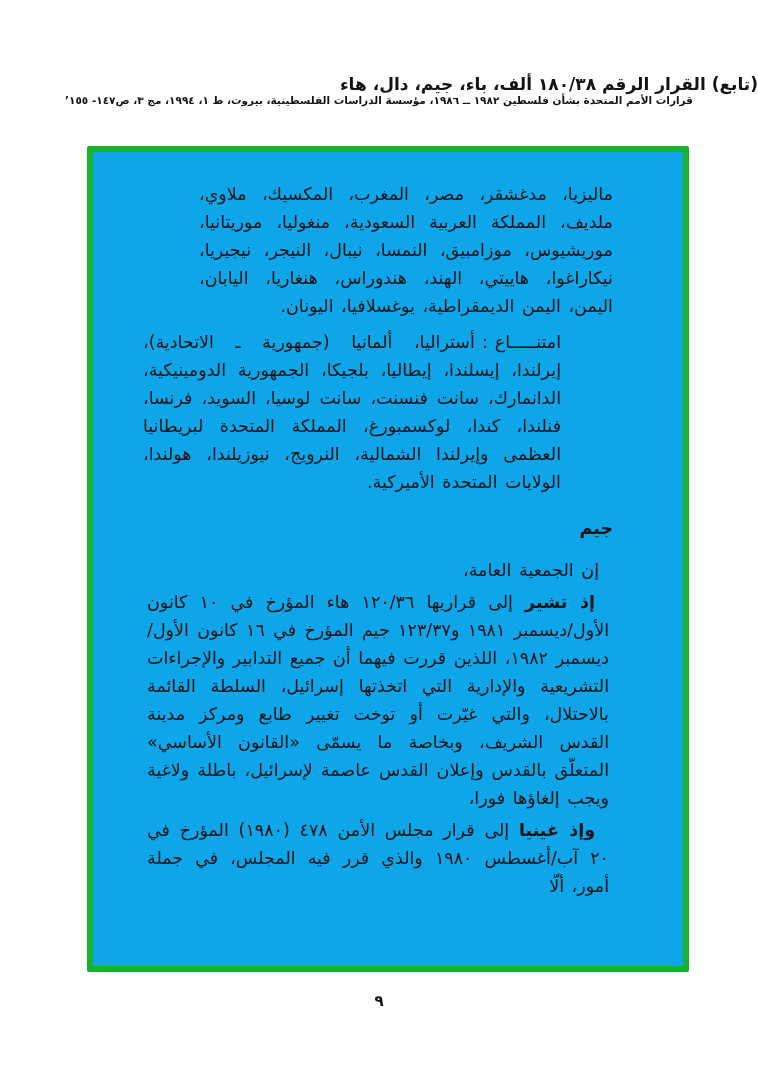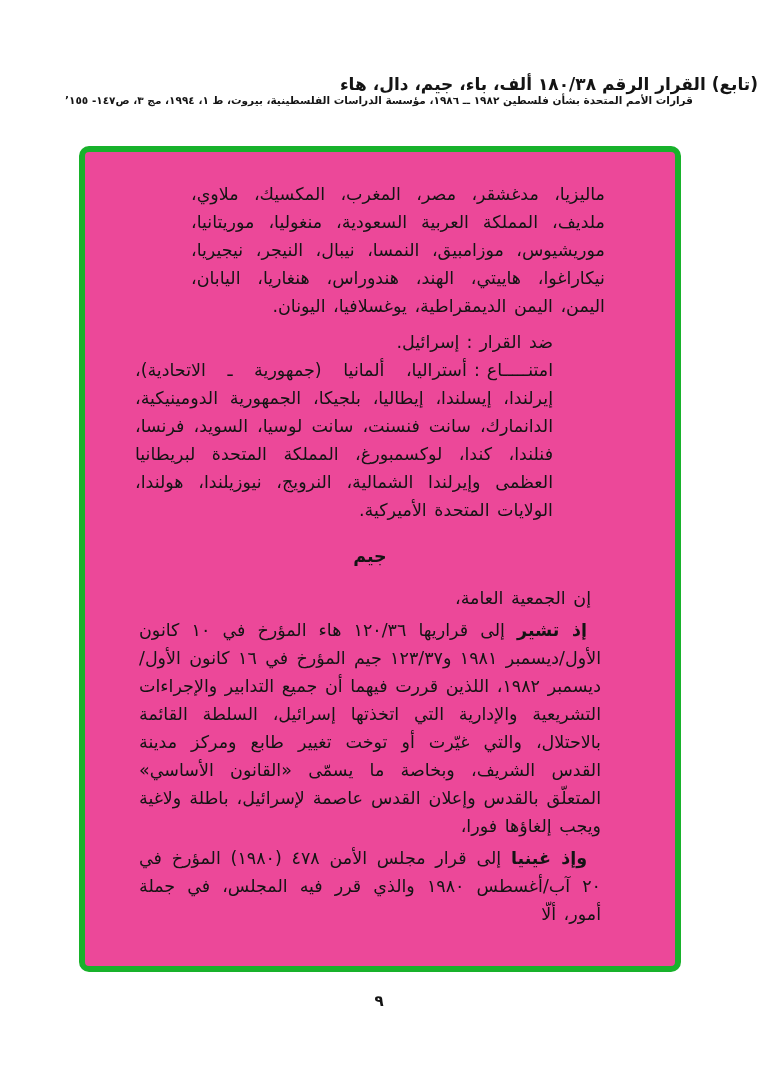--- a/index.html
+++ b/index.html
@@ -17,46 +17,46 @@
     text-align: center;
   }
   .title {
     font-size: 17px; font-weight: bold; text-align: right;
   }
   .source {
     font-size: 10.5px; font-weight: bold;
     white-space: nowrap;
   }
   .green-box {
-    position: absolute; top: 146px; left: 79px;
+    position: absolute; top: 146px; left: 87px;
     width: 602px; height: 826px;
     border: 6px solid #18b22b;
-    border-radius: 10px;
+    border-radius: 2px;
     box-sizing: border-box;
-    background: #ec4899;
+    background: #0ea5e9;
   }
   .content {
     height: 100%; box-sizing: border-box;
     padding: 28px 70px 0 50px;
     font-size: 17.5px; line-height: 28px;
     text-align: justify;
     word-spacing: 2px;
     overflow: hidden;
   }
   .countries-cont {
     margin: 0 0 8px 56px;
   }
   .vote {
     margin: 0 52px 0 0;
   }
   .vote-label { white-space: nowrap; }
   .vote-colon { padding: 0 7px; }
   .section-heading {
     margin: 18px 0 14px 0;
-    text-align: center;
+    text-align: right;
     font-size: 17.5px; font-weight: bold;
   }
   .preamble {
     margin: 0 14px 2px 0;
     font-weight: normal;
   }
   .para { margin: 4px; text-indent: 14px; }
   .para .lead { font-weight: bold; }
   .page-number {
     position: absolute; top: 992px; left: 0;
@@ -72,23 +72,20 @@
   <div class="header">
     <div class="title">(تابع) القرار الرقم ١٨٠/٣٨ ألف، باء، جيم، دال، هاء</div>
     <div class="source">قرارات الأمم المتحدة بشأن فلسطين ١٩٨٢ ــ ١٩٨٦، مؤسسة الدراسات الفلسطينية، بيروت، ط ١، ١٩٩٤، مج ٣، ص١٤٧- ١٥٥’</div>
   </div>
 
   <div class="green-box">
     <div class="content">
 
       <p class="countries-cont">ماليزيا، مدغشقر، مصر، المغرب، المكسيك، ملاوي، ملديف، المملكة العربية السعودية، منغوليا، موريتانيا، موريشيوس، موزامبيق، النمسا، نيبال، النيجر، نيجيريا، نيكاراغوا، هاييتي، الهند، هندوراس، هنغاريا، اليابان، اليمن، اليمن الديمقراطية، يوغسلافيا، اليونان.</p>
 
-      <p class="vote">
-        <span class="vote-label">ضد القرار</span><span class="vote-colon">:</span><span>إسرائيل.</span>
-      </p>
 
       <p class="vote">
         <span class="vote-label">امتنـــــاع</span><span class="vote-colon">:</span><span>أستراليا، ألمانيا (جمهورية ـ الاتحادية)، إيرلندا، إيسلندا، إيطاليا، بلجيكا، الجمهورية الدومينيكية، الدانمارك، سانت فنسنت، سانت لوسيا، السويد، فرنسا، فنلندا، كندا، لوكسمبورغ، المملكة المتحدة لبريطانيا العظمى وإيرلندا الشمالية، النرويج، نيوزيلندا، هولندا، الولايات المتحدة الأميركية.</span>
       </p>
 
 
       <h2 class="section-heading">جيم</h2>
 
       <p class="preamble">إن الجمعية العامة،</p>
 

